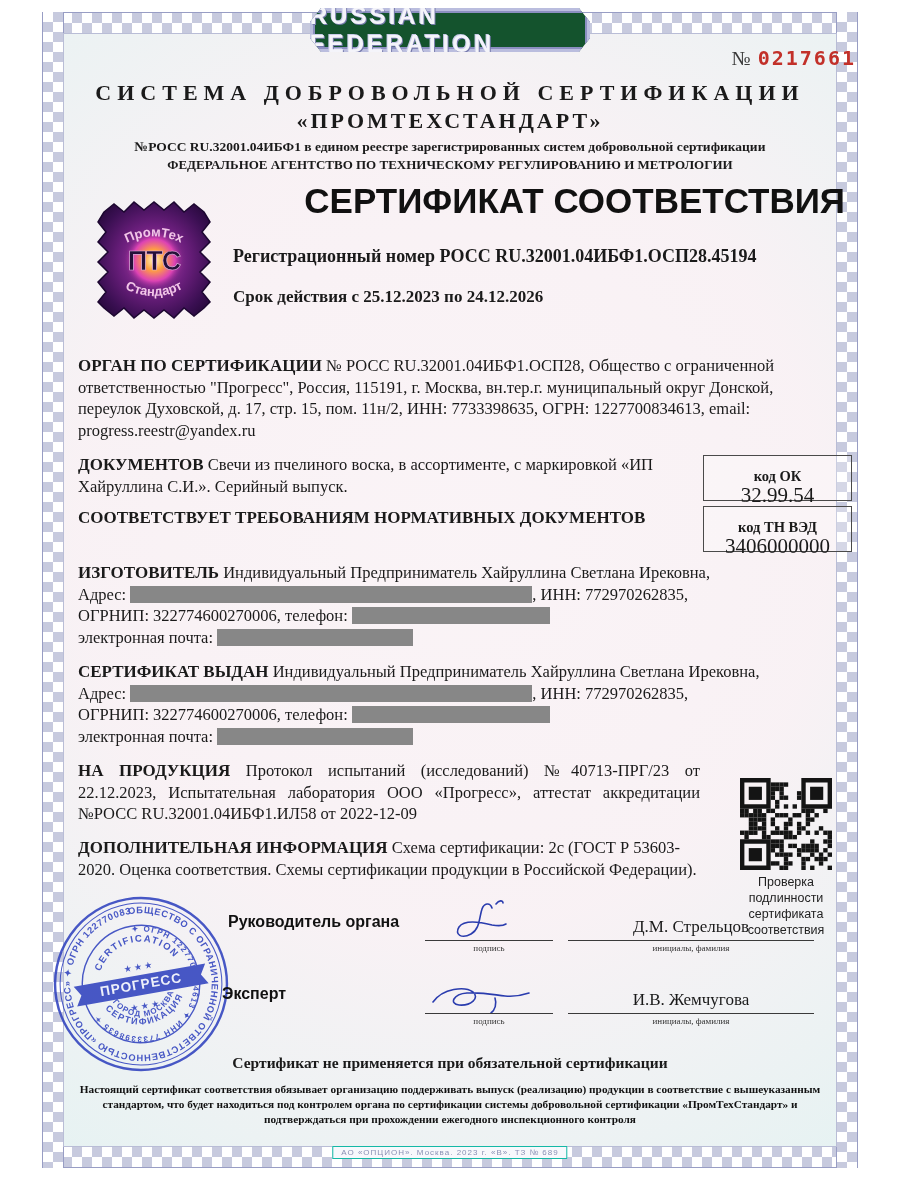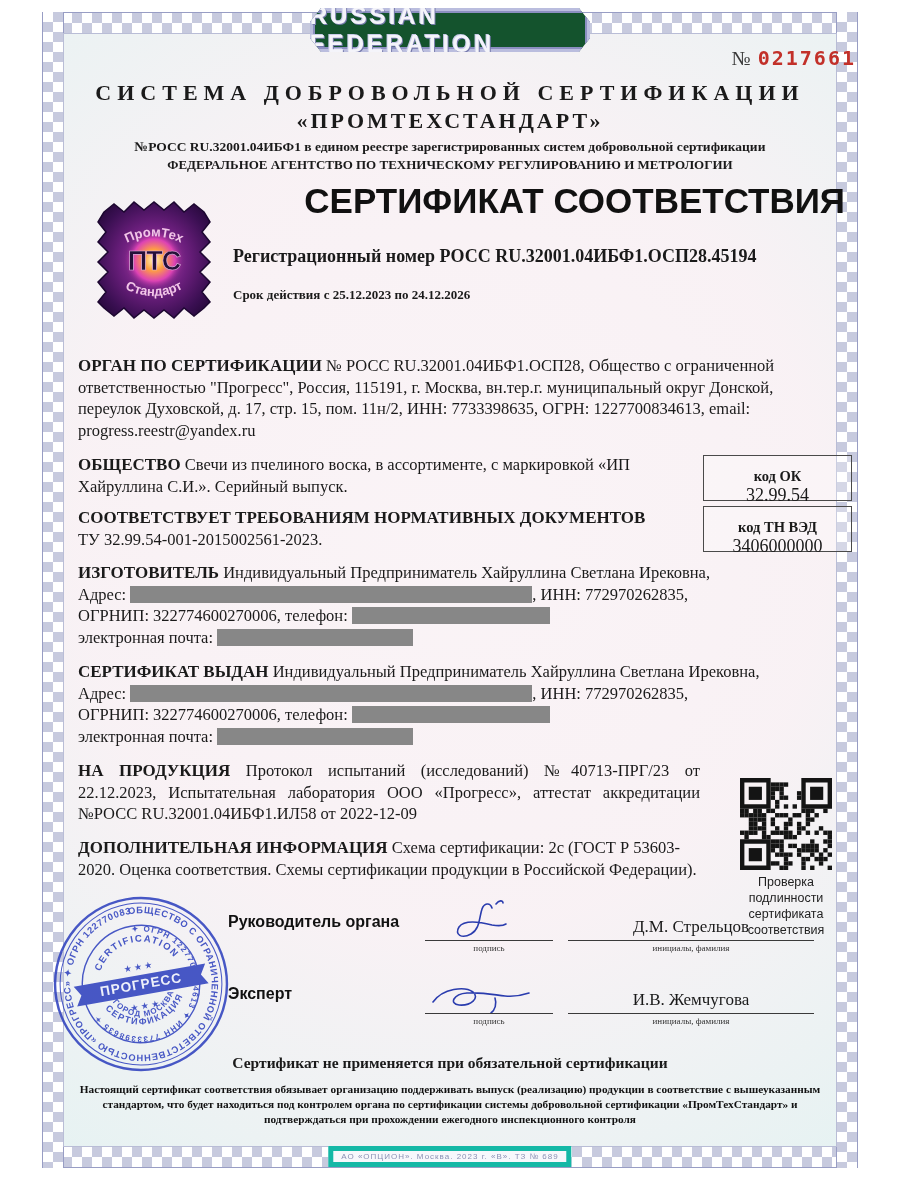--- a/index.html
+++ b/index.html
@@ -54,52 +54,52 @@
   
   .hdr{left:66px;right:66px;top:80px;text-align:center;}
   .hdr .l1{font-size:22px;font-weight:bold;letter-spacing:6px;line-height:26px;}
   .hdr .l2{font-size:22px;font-weight:bold;letter-spacing:3px;line-height:29px;}
   .hdr .l3{font-size:13.5px;font-weight:bold;line-height:17px;margin-top:3px;}
   .hdr .l4{font-size:13px;font-weight:bold;line-height:20px;}
 
   .doc-title{left:225px;right:55px;top:181px;text-align:right;
     font-family:"Liberation Sans",sans-serif;font-weight:800;font-size:35px;letter-spacing:0px;color:#111;}
   .reg-line{left:233px;top:246px;font-size:18px;font-weight:bold;}
-  .validity{left:233px;top:287px;font-size:13px;font-weight:bold;}
+  .validity{left:233px;top:287px;font-size:17px;font-weight:bold;}
 
   
   .blk{left:78px;font-size:16.5px;line-height:21.5px;}
   .blk b{font-size:17px;}
   .redact{display:inline-block;background:#878787;height:17px;vertical-align:-3px;}
 
   .code-box{
     right:48px;width:147px;height:44px;border:1.6px solid #4a4a4a;
     text-align:center;background:rgba(255,255,255,.25);
   }
   .code-box .cb-label{font-weight:bold;font-size:14.5px;line-height:20px;margin-top:10px;}
-  .code-box .cb-value{font-size:18px;line-height:18px;}
+  .code-box .cb-value{font-size:21px;line-height:18px;}
 
   
   .qr-wrap{right:54px;top:778px;width:120px;text-align:center;}
   .qr-wrap svg{display:block;margin:0 auto;}
   .qr-caption{margin-top:4px;font-family:"Liberation Sans",sans-serif;font-size:12.5px;line-height:16px;color:#222;}
 
   
   .role{font-family:"Liberation Sans",sans-serif;font-weight:bold;font-size:16px;color:#111;}
   .u-line{border-bottom:1.3px solid #3a3a3a;height:0;}
   .tiny-cap{font-size:9px;color:#333;text-align:center;}
   .sig-name{font-size:17px;text-align:center;}
 
   
   .foot-bold{left:70px;right:70px;top:1054px;text-align:center;font-weight:bold;font-size:15.5px;}
   .foot-small{left:62px;right:62px;top:1082px;text-align:center;font-weight:bold;font-size:11.3px;line-height:15px;color:#111;}
   .print-mark{
     left:50%;top:1146px;transform:translateX(-50%);
     font-family:"Liberation Sans",sans-serif;font-size:8px;letter-spacing:1px;color:#8a90b4;
-    background:#f7f8fc;border:5px solid #14b8a6;padding:1px 8px;white-space:nowrap;
+    background:#f7f8fc;border:1px solid #14b8a6;padding:1px 8px;white-space:nowrap;
   }
 </style>
 </head>
 <body>
 
 <div class="abs zig band-top"></div>
 <div class="abs zig band-bottom"></div>
 <div class="abs zig band-left"></div>
 <div class="abs zig band-right"></div>
 <div class="abs inner-area"></div>
@@ -152,30 +152,29 @@
 
 <div class="abs doc-title">СЕРТИФИКАТ СООТВЕТСТВИЯ</div>
 <div class="abs reg-line">Регистрационный номер РОСС RU.32001.04ИБФ1.ОСП28.45194</div>
 <div class="abs validity">Срок действия с 25.12.2023 по 24.12.2026</div>
 
 <div class="abs blk" style="top:355px;width:700px;">
   <b>ОРГАН ПО СЕРТИФИКАЦИИ</b><span> № РОСС RU.32001.04ИБФ1.ОСП28, Общество с ограниченной ответственностью "Прогресс", Россия, 115191, г. Москва, вн.тер.г. муниципальный округ Донской, переулок Духовской, д. 17, стр. 15, пом. 11н/2, ИНН: 7733398635, ОГРН: 1227700834613, email: progress.reestr@yandex.ru</span>
 </div>
 
 <div class="abs blk" style="top:454px;width:600px;">
-  <b>ОБЩЕСТВО</b><span> Свечи из пчелиного воска, в ассортименте, с маркировкой «ИП Хайруллина С.И.». Серийный выпуск.</span>
+  <b>ДОКУМЕНТОВ</b><span> Свечи из пчелиного воска, в ассортименте, с маркировкой «ИП Хайруллина С.И.». Серийный выпуск.</span>
 </div>
 <div class="abs code-box" style="top:455px;">
   <div class="cb-label">код  ОК</div>
   <div class="cb-value">32.99.54</div>
 </div>
 
 <div class="abs blk" style="top:507px;width:620px;">
   <b>СООТВЕТСТВУЕТ ТРЕБОВАНИЯМ НОРМАТИВНЫХ ДОКУМЕНТОВ</b><br>
-  <span>ТУ 32.99.54-001-2015002561-2023.</span>
 </div>
 <div class="abs code-box" style="top:506px;">
   <div class="cb-label">код ТН ВЭД</div>
   <div class="cb-value">3406000000</div>
 </div>
 
 <div class="abs blk" style="top:562px;width:720px;">
   <div><b>ИЗГОТОВИТЕЛЬ</b><span> Индивидуальный Предприниматель Хайруллина Светлана Ирековна,</span></div>
   <div><span>Адрес:</span> <span class="redact" style="width:402px;"></span><span>, ИНН: 772970262835,</span></div>
   <div><span>ОГРНИП: 322774600270006, телефон:</span> <span class="redact" style="width:198px;"></span></div>
@@ -388,21 +387,21 @@
     <path d="M66,6 C69,2 73,2 73,5"></path>
     <path d="M62,10 C60,4 54,5 52,11 C49,20 50,31 41,36 C32,41 24,37 29,29 C34,22 50,24 62,27 C68,28 73,28 76,26"></path>
   </g>
 </svg>
 <div class="abs u-line" style="left:425px;top:940px;width:128px;"></div>
 <div class="abs tiny-cap" style="left:425px;top:943px;width:128px;">подпись</div>
 <div class="abs sig-name" style="left:568px;top:917px;width:246px;">Д.М. Стрельцов</div>
 <div class="abs u-line" style="left:568px;top:940px;width:246px;"></div>
 <div class="abs tiny-cap" style="left:568px;top:943px;width:246px;">инициалы, фамилия</div>
 
-<div class="abs role" style="left:228px;top:985px;">Эксперт</div>
+<div class="abs role" style="left:222px;top:985px;">Эксперт</div>
 <svg class="abs" style="left:425px;top:980px;" width="130" height="38" viewBox="0 0 130 38">
   <g fill="none" stroke="#2a3cae" stroke-width="1.6" stroke-linecap="round">
     <path d="M8,22 C18,8 40,6 48,12 C55,18 46,26 34,25 C24,24 28,14 42,13 C58,12 70,15 80,16 C90,17 98,15 104,13"></path>
     <path d="M70,18 C72,24 70,30 66,33"></path>
   </g>
 </svg>
 <div class="abs u-line" style="left:425px;top:1013px;width:128px;"></div>
 <div class="abs tiny-cap" style="left:425px;top:1016px;width:128px;">подпись</div>
 <div class="abs sig-name" style="left:568px;top:990px;width:246px;">И.В. Жемчугова</div>
 <div class="abs u-line" style="left:568px;top:1013px;width:246px;"></div>

